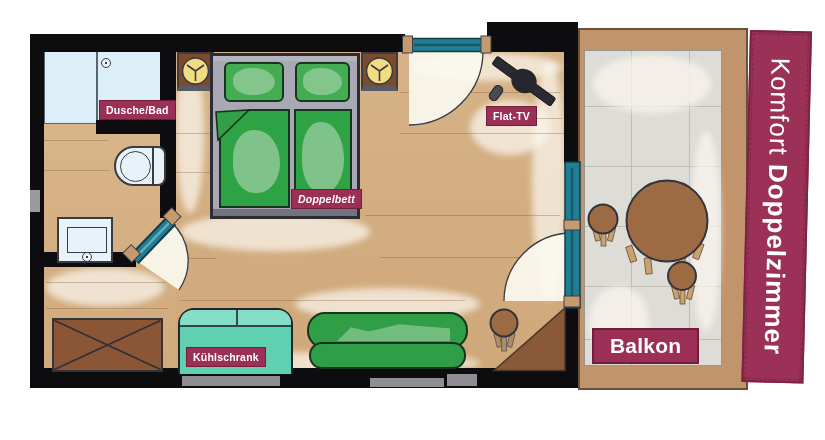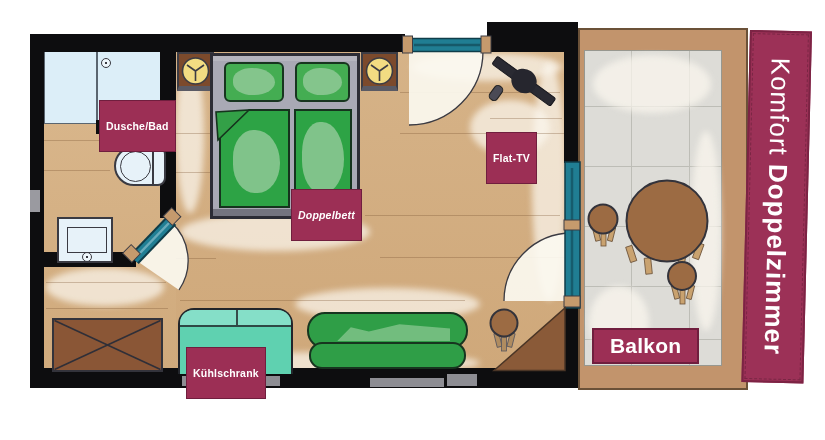--- a/index.html
+++ b/index.html
@@ -42,21 +42,21 @@
   .bed-frame{background:var(--bed-frame,#a9a9b5);border:3px solid #2c2c35;box-sizing:border-box;
     box-shadow:inset 0 5px 0 rgba(255,255,255,.14);}
   .bed-shadow{position:absolute;left:0;right:0;bottom:0;height:7px;background:#74747f;}
   .pillow{background:#44ad52;border:2px solid #17351f;border-radius:6px;box-sizing:border-box;}
   .blanket{background:var(--bedding-green,#2da345);border:2px solid #15331d;box-sizing:border-box;}
   .blanket--fold{clip-path:polygon(30px 0,100% 0,100% 100%,0 100%,0 30px);}
   .blob{position:absolute;left:12%;top:12%;right:12%;bottom:14%;background:#8fc996;opacity:.85;
     border-radius:45% 55% 50% 48%;}
   
   .tag{background:var(--label-bg,#9c2f55);color:#ffffff;font-weight:bold;font-size:10.5px;
-    padding:19px 6px;border:1.5px solid rgba(60,10,35,.45);white-space:nowrap;letter-spacing:.2px;}
+    padding:3px 6px;border:1.5px solid rgba(60,10,35,.45);white-space:nowrap;letter-spacing:.2px;}
   .tag--big{font-size:21px;padding:4px 16px;border-width:2px;}
   
   .banner{background:var(--banner-bg,#9c3157);border:2px solid #7c2344;box-sizing:border-box;
     transform:rotate(1.4deg);transform-origin:top left;outline:1px dashed rgba(0,0,0,.22);outline-offset:-4px;
     display:flex;align-items:center;justify-content:center;}
   .banner-text{writing-mode:vertical-rl;color:#fff;font-size:26px;letter-spacing:1px;white-space:nowrap;}
   .banner-text .bold{font-weight:bold;}
   svg.overlay{position:absolute;left:0;top:0;pointer-events:none;}
 </style>
 </head>
@@ -242,21 +242,21 @@
     <g>
       <rect x="673" y="285" width="5" height="14" fill="#c9a26f" stroke="#6b5138" stroke-width="0.8" transform="rotate(-14 675 292)"></rect>
       <rect x="680" y="290" width="5" height="14" fill="#c9a26f" stroke="#6b5138" stroke-width="0.8"></rect>
       <rect x="688" y="285" width="5" height="14" fill="#c9a26f" stroke="#6b5138" stroke-width="0.8" transform="rotate(14 690 292)"></rect>
       <circle cx="682" cy="276" r="14" fill="#9c6b43" stroke="#33333b" stroke-width="2"></circle>
     </g>
   </svg>
 
   <div class="abs tag" style="left:99px;top:100px;">Dusche/Bad</div>
   <div class="abs tag" style="left:291px;top:189px;font-style:italic;">Doppelbett</div>
-  <div class="abs tag" style="left:486px;top:106px;margin-top:26px;">Flat-TV</div>
+  <div class="abs tag" style="left:486px;top:106px;">Flat-TV</div>
   <div class="abs tag tag--big" style="left:592px;top:328px;">Balkon</div>
   <div class="abs tag" style="left:186px;top:347px;">Kühlschrank</div>
 
   <div class="abs banner" style="left:750px;top:30px;width:62px;height:352px;">
     <div class="banner-text">
       <span>Komfort </span><span class="bold">Doppelzimmer</span>
     </div>
   </div>
 
 </div>

